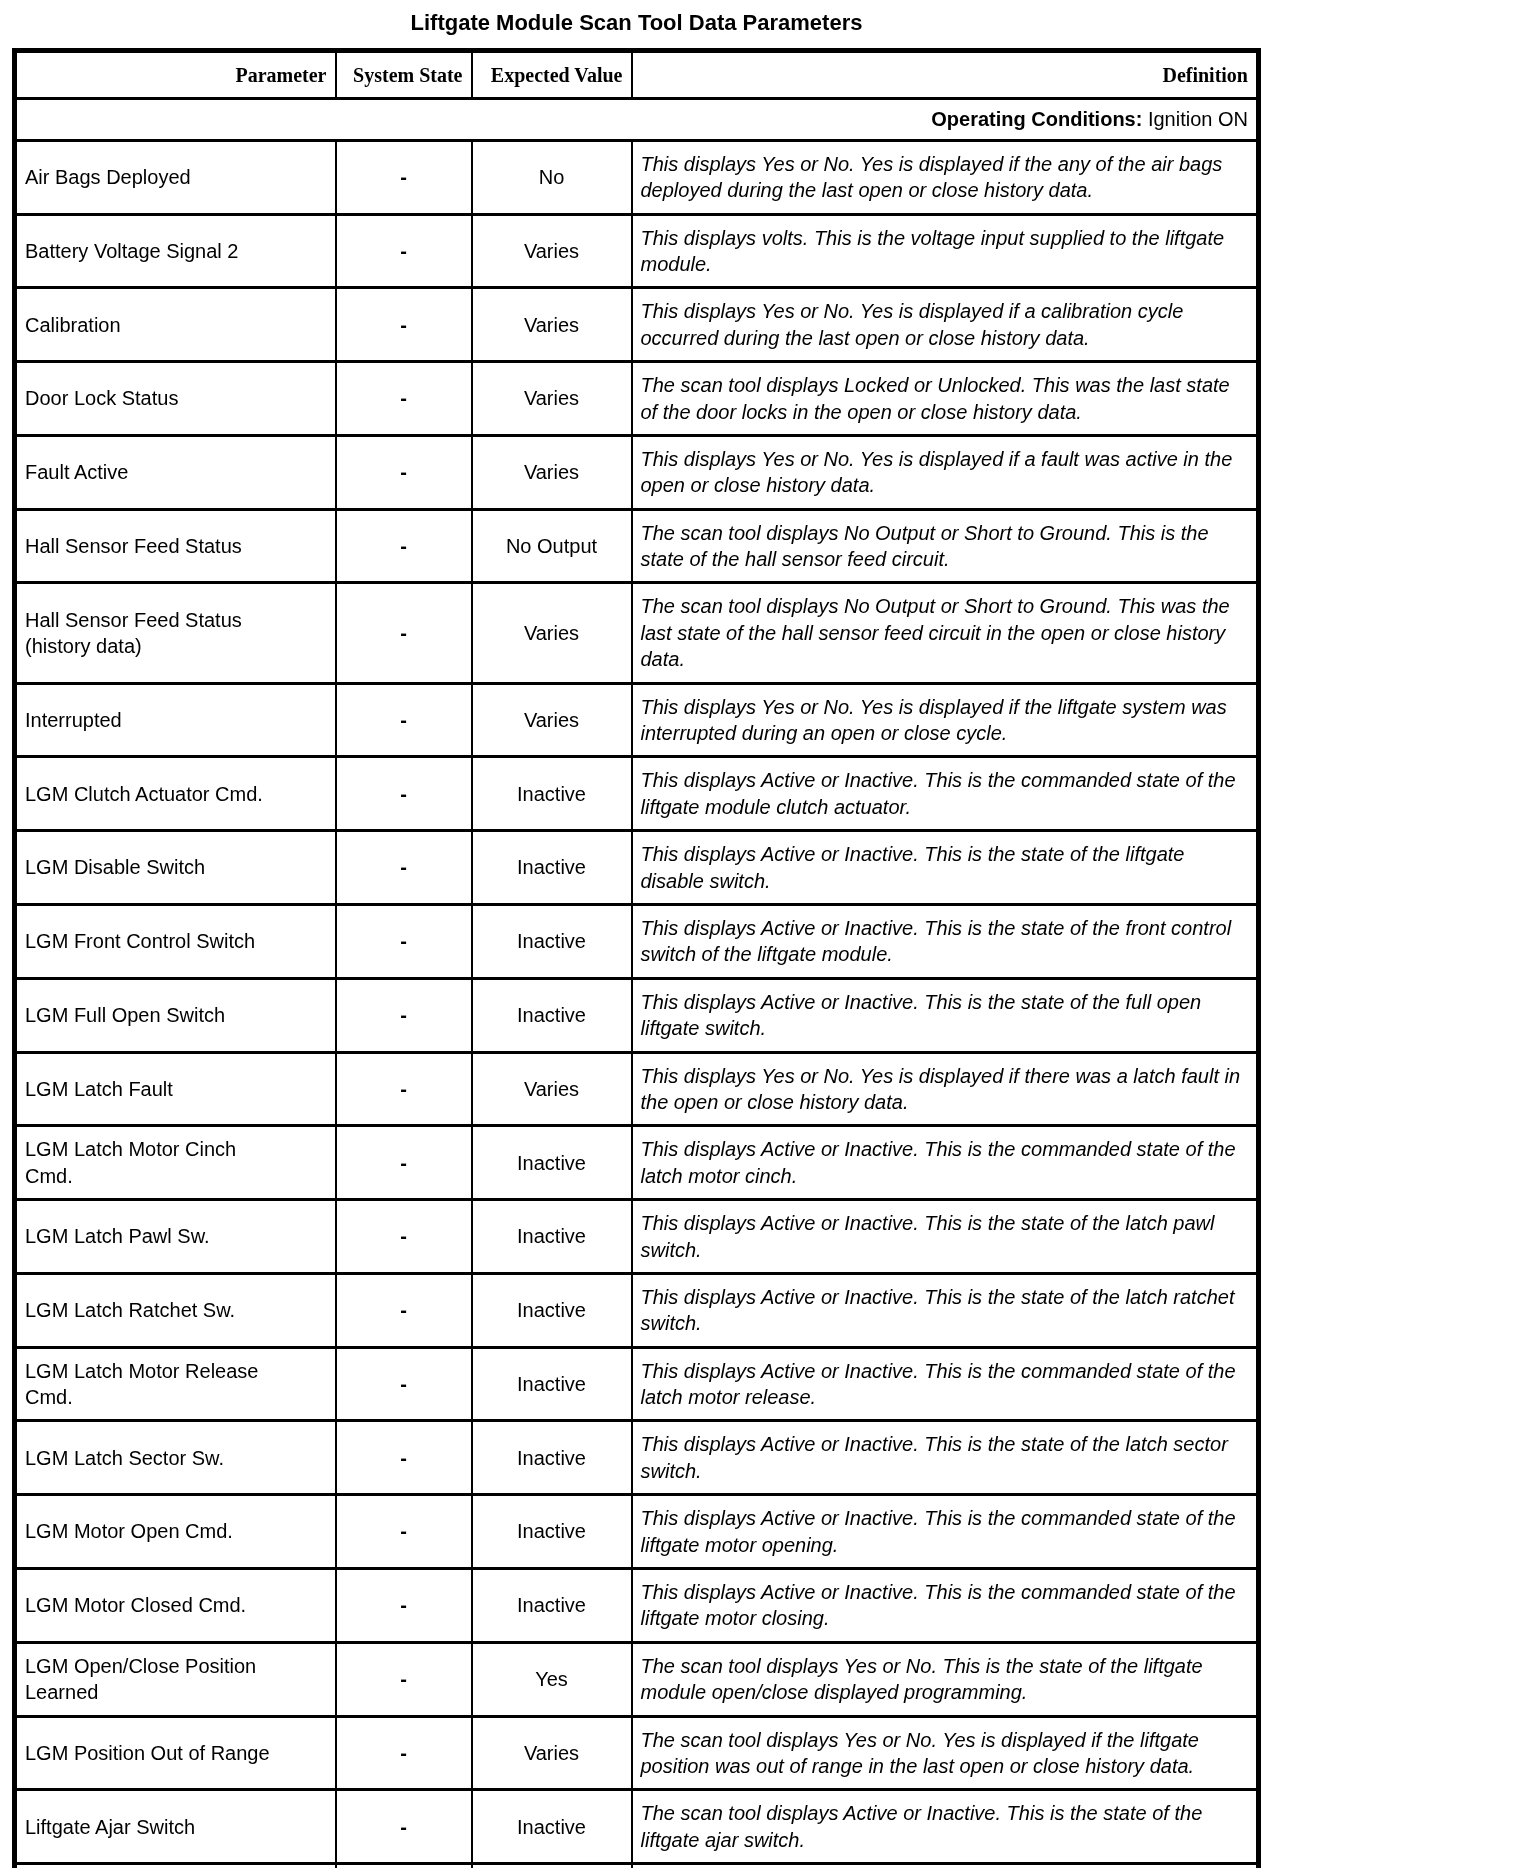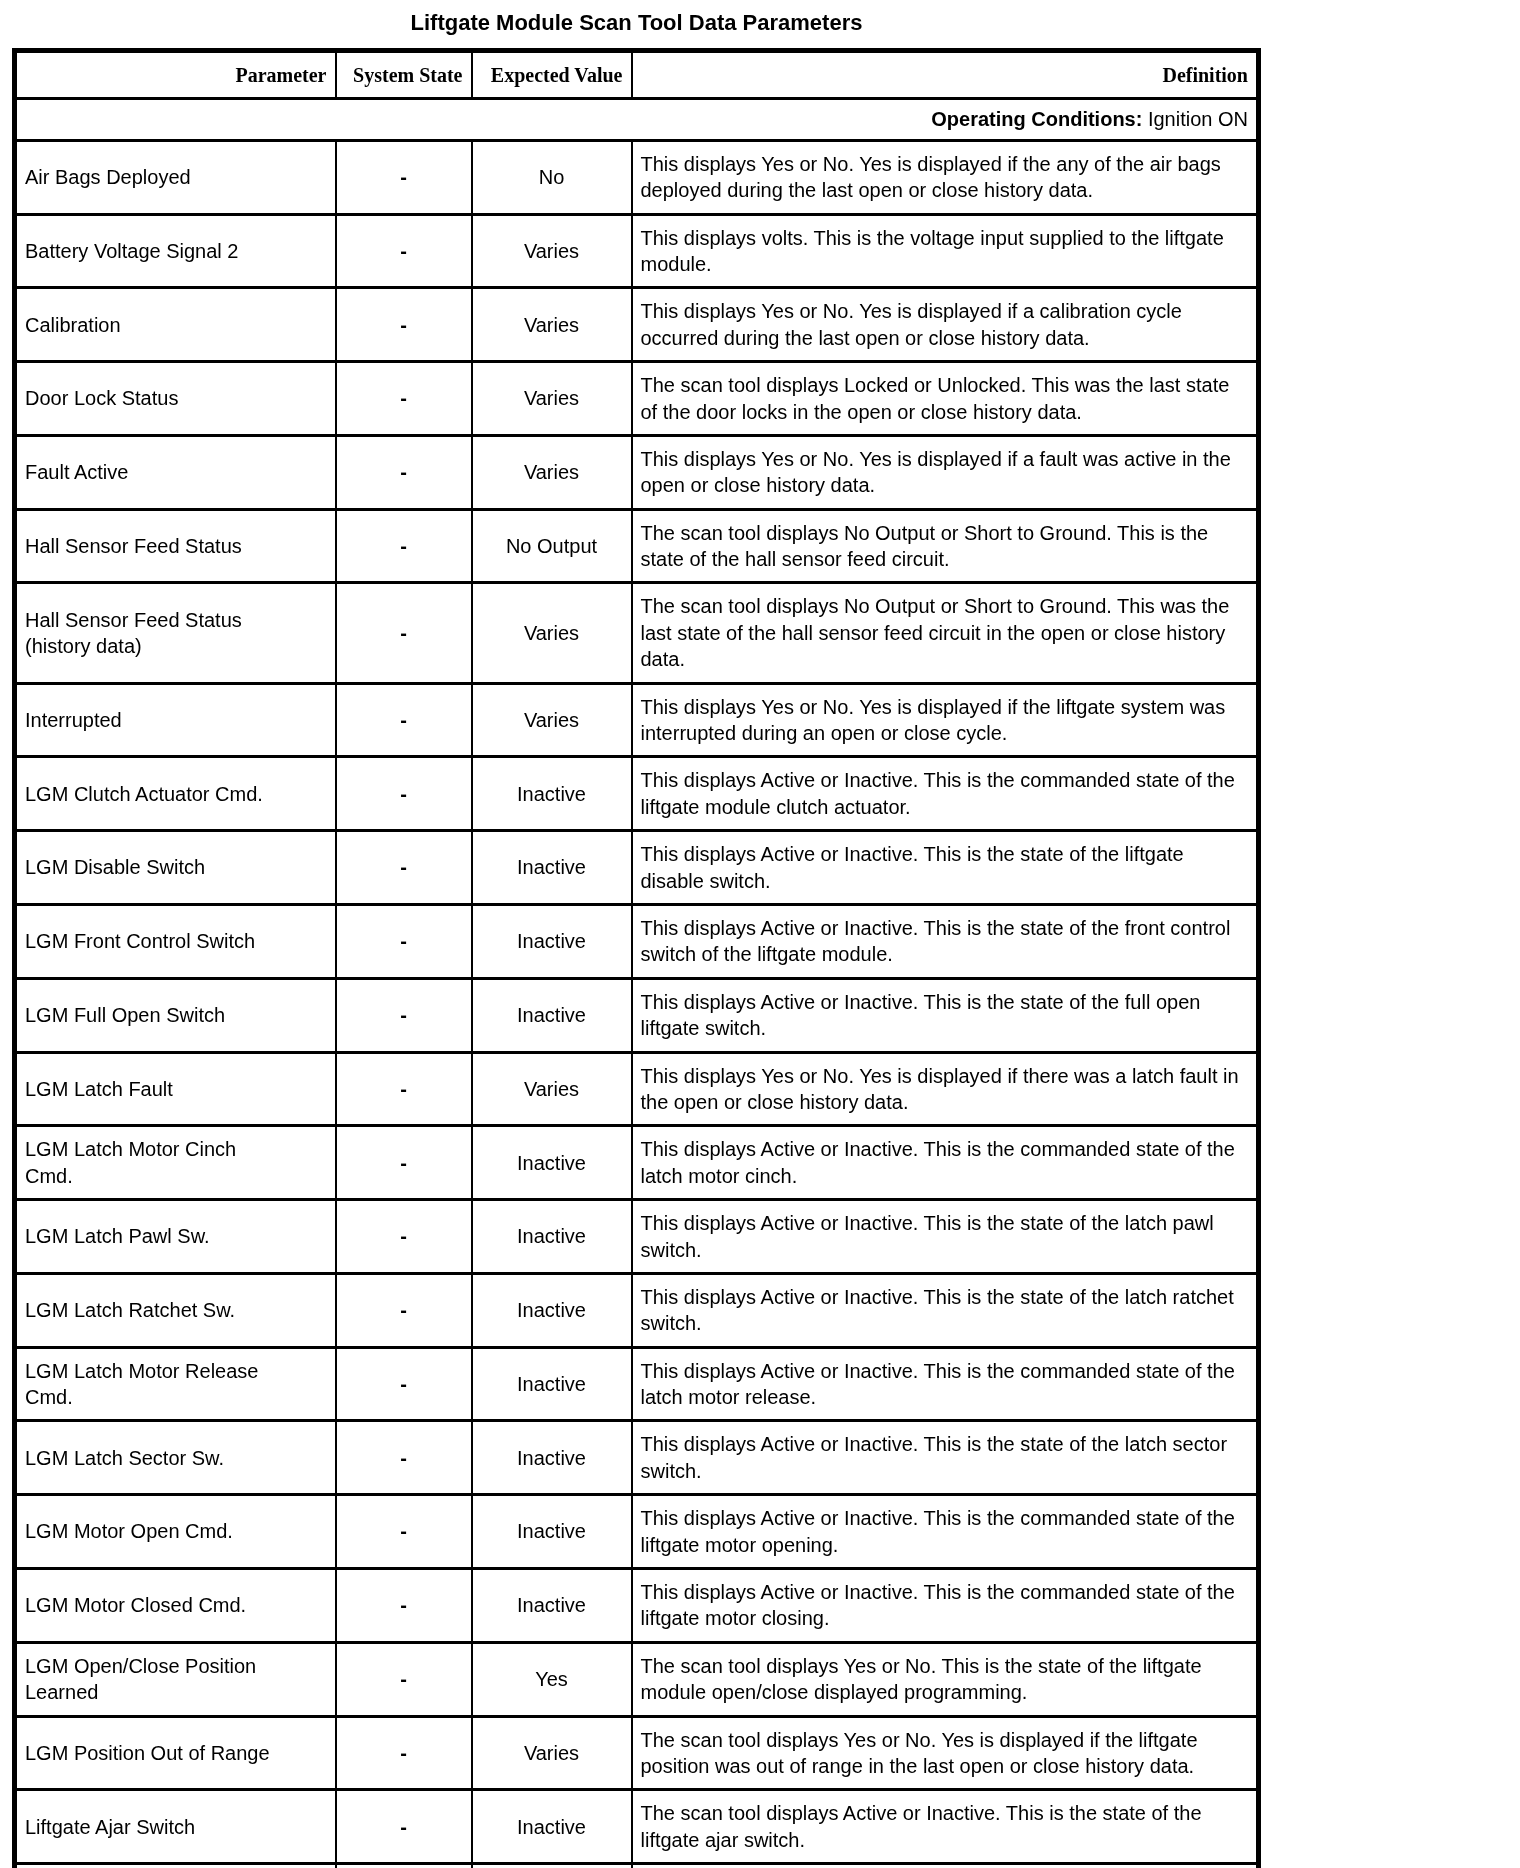--- a/index.html
+++ b/index.html
@@ -55,20 +55,21 @@
   td.cell-state, td.cell-expected {
     vertical-align: middle;
     text-align: center;
   }
   td.cell-state { font-weight: bold; }
   td.cell-def {
     vertical-align: middle;
     text-align: left;
     padding-left: 10px;
     padding-right: 8px;
+    font-style: italic;
   }
   tr.cond-row td {
     text-align: right;
     padding: 6px 8px 6px 6px;
     border-bottom-width: 3px;
   }
   .bold { font-weight: bold; }
 </style>
 </head>
 <body>

